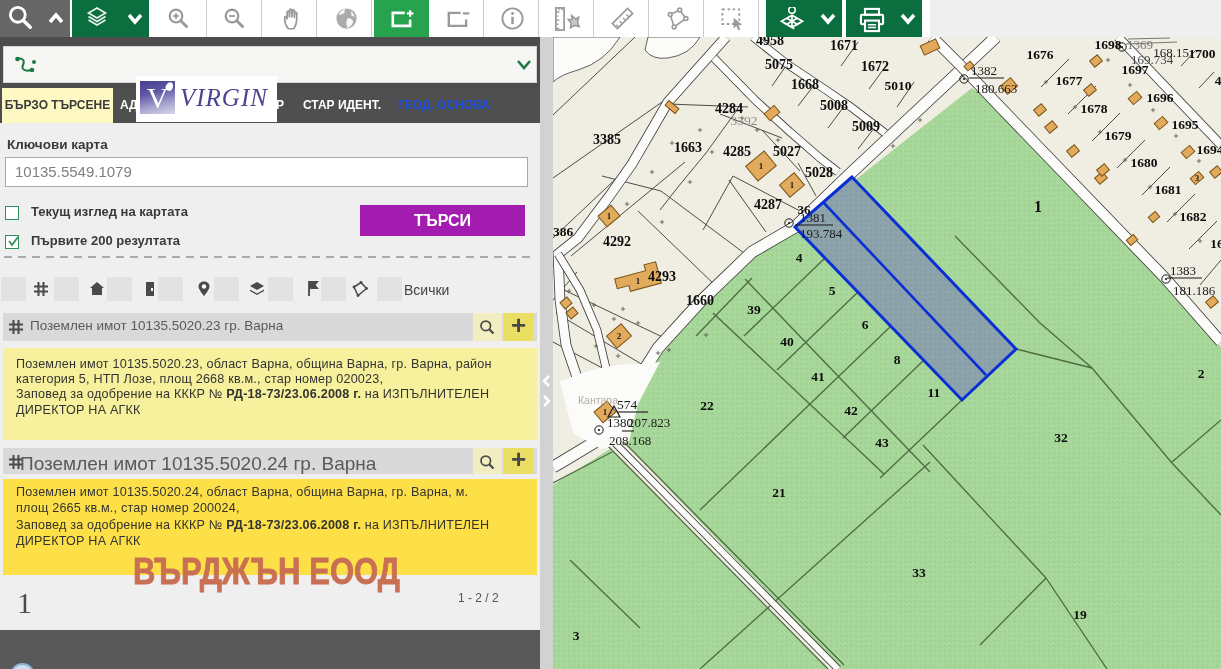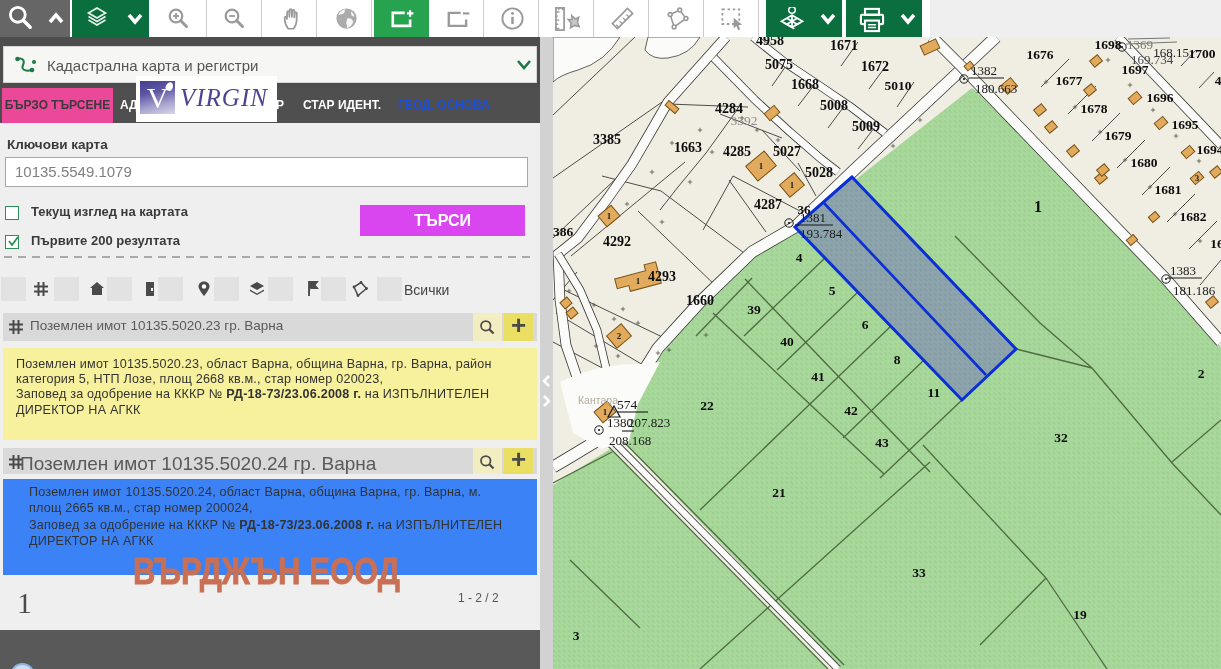--- a/index.html
+++ b/index.html
@@ -197,41 +197,40 @@
       <div class="abs" style="left:0;top:0;width:543px;height:86px;background:#4d4d4d"></div>
       <div class="abs" style="left:3px;top:9px;width:534px;height:37px;background:#f6f6f4;border:1px solid #d6d6d6">
         <svg class="abs" style="left:11px;top:8px" width="22" height="20" viewBox="0 0 22 20">
 <g stroke="#1c7a46" fill="none" stroke-width="2">
             <path d="M2 4 C8 2 10 6 8 10 C6 14 10 17 16 15"></path>
           </g>
 <circle cx="2.5" cy="4" r="2.3" fill="#1c7a46"></circle>
           <circle cx="17" cy="15" r="2.3" fill="#1c7a46"></circle>
 <circle cx="19" cy="7" r="2" fill="#1c7a46"></circle>
         </svg>
-        <div class="abs" style="left:43px;top:10px;font-size:15px;color:#555">Кадастрална карта и регистри</div>
         <svg class="abs" style="left:513px;top:13px" width="14" height="10" viewBox="0 0 14 10">
           <path d="M1 1 L7 8 L13 1" stroke="#1c7a46" stroke-width="2.6" fill="none"></path>
         </svg>
       </div>
       <div class="abs" style="left:3px;top:51px;width:537px;height:35px;background:#4f4f4f"></div>
-      <div class="abs" style="left:2px;top:51px;width:111px;height:35px;background:#ec4899;text-align:center;line-height:35px;font-size:12px;font-weight:bold;color:#3b3b3b">БЪРЗО ТЪРСЕНЕ</div>
+      <div class="abs" style="left:2px;top:51px;width:111px;height:35px;background:#fef9c3;text-align:center;line-height:35px;font-size:12px;font-weight:bold;color:#3b3b3b">БЪРЗО ТЪРСЕНЕ</div>
       <div class="abs" style="left:120px;top:51px;height:35px;line-height:35px;font-size:12px;font-weight:bold;color:#fff">АДРЕС</div>
       <div class="abs" style="left:240px;top:51px;height:35px;line-height:35px;font-size:12px;font-weight:bold;color:#fff">НОМЕР</div>
       <div class="abs" style="left:303px;top:51px;height:35px;line-height:35px;font-size:12px;font-weight:bold;color:#fff">СТАР ИДЕНТ.</div>
       <div class="abs" style="left:398px;top:51px;height:35px;line-height:35px;font-size:12px;font-weight:bold;color:#1d4ed8">ГЕОД. ОСНОВА</div>
       <div class="abs" style="left:7px;top:100px;font-size:13.5px;font-weight:bold;color:#3a3a3a">Ключови карта</div>
       <div class="abs" style="left:5px;top:120px;width:523px;height:30px;background:#fff;border:1px solid #a8a8a8;line-height:28px;font-size:15px;color:#808080;padding-left:9px">10135.5549.1079</div>
       <div class="abs" style="left:5px;top:169px;width:14px;height:14px;background:#fff;border:1.5px solid #2f8f5b"></div>
       <div class="abs" style="left:31px;top:167px;font-size:13px;font-weight:bold;color:#3a3a3a">Текущ изглед на картата</div>
       <div class="abs" style="left:5px;top:198px;width:14px;height:14px;background:#fff;border:1.5px solid #2f8f5b"></div>
       <svg class="abs" style="left:6px;top:197px" width="15" height="15" viewBox="0 0 15 15">
         <path d="M3 7 L6 11 L12 3" stroke="#2f8f5b" stroke-width="1.8" fill="none"></path>
       </svg>
       <div class="abs" style="left:31px;top:196px;font-size:13px;font-weight:bold;color:#3a3a3a">Първите 200 резултата</div>
-      <div class="abs" style="left:360px;top:168px;width:165px;height:31px;background:#d946ef;color:#fff;font-size:16px;font-weight:bold;text-align:center;line-height:31px">ТЪРСИ</div>
+      <div class="abs" style="left:360px;top:168px;width:165px;height:31px;background:#a21caf;color:#fff;font-size:16px;font-weight:bold;text-align:center;line-height:31px">ТЪРСИ</div>
       <div class="abs" style="left:4px;top:219px;width:532px;height:2px;background:repeating-linear-gradient(90deg,#a9a9a9 0,#a9a9a9 8px,transparent 8px,transparent 14px)"></div>
       <div class="abs" style="left:1px;top:240px;width:25px;height:24px;background:#e2e2e2"></div>
       <div class="abs" style="left:54px;top:240px;width:25px;height:24px;background:#e2e2e2"></div>
       <div class="abs" style="left:107px;top:240px;width:25px;height:24px;background:#e2e2e2"></div>
       <div class="abs" style="left:158px;top:240px;width:25px;height:24px;background:#e2e2e2"></div>
       <div class="abs" style="left:214px;top:240px;width:25px;height:24px;background:#e2e2e2"></div>
       <div class="abs" style="left:268px;top:240px;width:25px;height:24px;background:#e2e2e2"></div>
       <div class="abs" style="left:321px;top:240px;width:25px;height:24px;background:#e2e2e2"></div>
       <div class="abs" style="left:377px;top:240px;width:25px;height:24px;background:#e2e2e2"></div>
       <svg class="abs" style="left:33px;top:244px" width="16" height="16" viewBox="0 0 16 16">
@@ -294,21 +293,21 @@
         </g>
       </svg>
       <div class="abs" style="left:20px;top:416px;font-size:19px;color:#5a5a5a">Поземлен имот 10135.5020.24 гр. Варна</div>
       <div class="abs" style="left:473px;top:411px;width:29px;height:26px;background:#f2eec2"></div>
       <svg class="abs" style="left:478px;top:416px" width="19" height="19" viewBox="0 0 22 22">
         <circle cx="9" cy="9" r="5.5" stroke="#4a4a4a" stroke-width="2" fill="none"></circle>
         <line x1="13" y1="13" x2="18" y2="18" stroke="#4a4a4a" stroke-width="2.6"></line>
       </svg>
       <div class="abs" style="left:504px;top:411px;width:29px;height:26px;background:#eadf62"></div>
       <div class="abs" style="left:504px;top:409px;width:29px;height:26px;font-size:26px;font-weight:bold;color:#4a4a4a;text-align:center;line-height:26px">+</div>
-      <div class="abs" style="left:3px;top:442px;width:534px;height:96px;background:#3b82f6;padding:5px 8px 0 26px;font-size:12.6px;letter-spacing:0.2px;color:#333;line-height:16.3px;overflow:hidden">
+      <div class="abs" style="left:3px;top:442px;width:534px;height:96px;background:#fde047;padding:5px 8px 0 13px;font-size:12.6px;letter-spacing:0.2px;color:#333;line-height:16.3px;overflow:hidden">
         <div class="nw">Поземлен имот 10135.5020.24, област Варна, община Варна, гр. Варна, м.</div>
         <div class="nw">площ 2665 кв.м., стар номер 200024,</div>
         <div class="nw">Заповед за одобрение на КККР № <b>РД-18-73/23.06.2008 г.</b> на ИЗПЪЛНИТЕЛЕН</div>
         <div class="nw">ДИРЕКТОР НА АГКК</div>
       </div>
       <div class="abs" style="left:17px;top:549px;font-size:30px;color:#4a4a4a;font-family:'Liberation Serif',serif">1</div>
       <div class="abs" style="left:458px;top:554px;font-size:12px;color:#555">1 - 2 / 2</div>
       <div class="abs" style="left:0;top:593px;width:543px;height:39px;background:#595959"></div>
       <div class="abs" style="left:10px;top:626px;width:25px;height:25px;border-radius:50%;background:#cde0f2;border:2px solid #8fb3d6"></div>
     </div>

